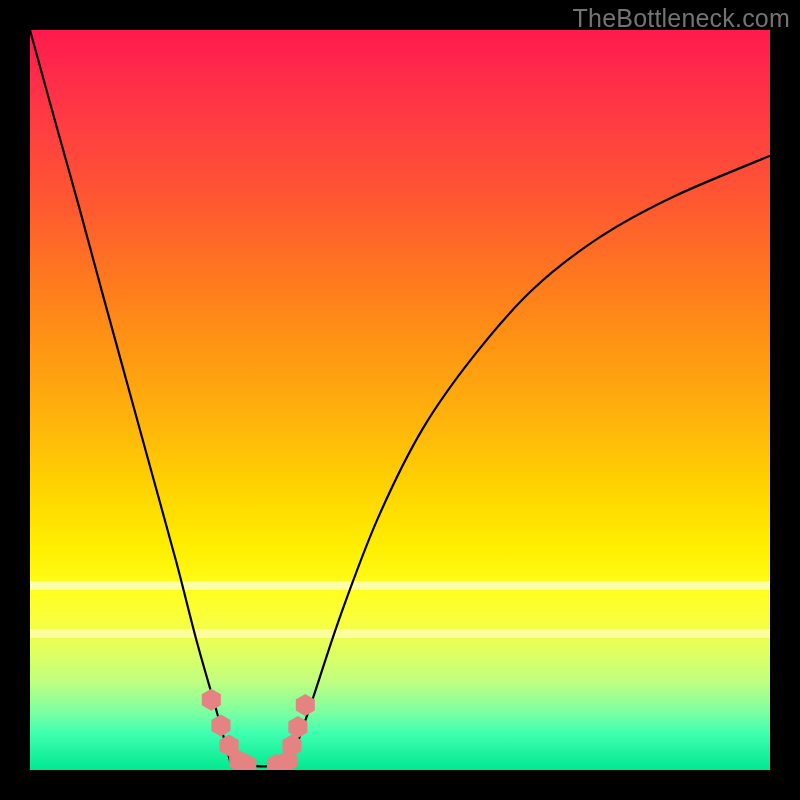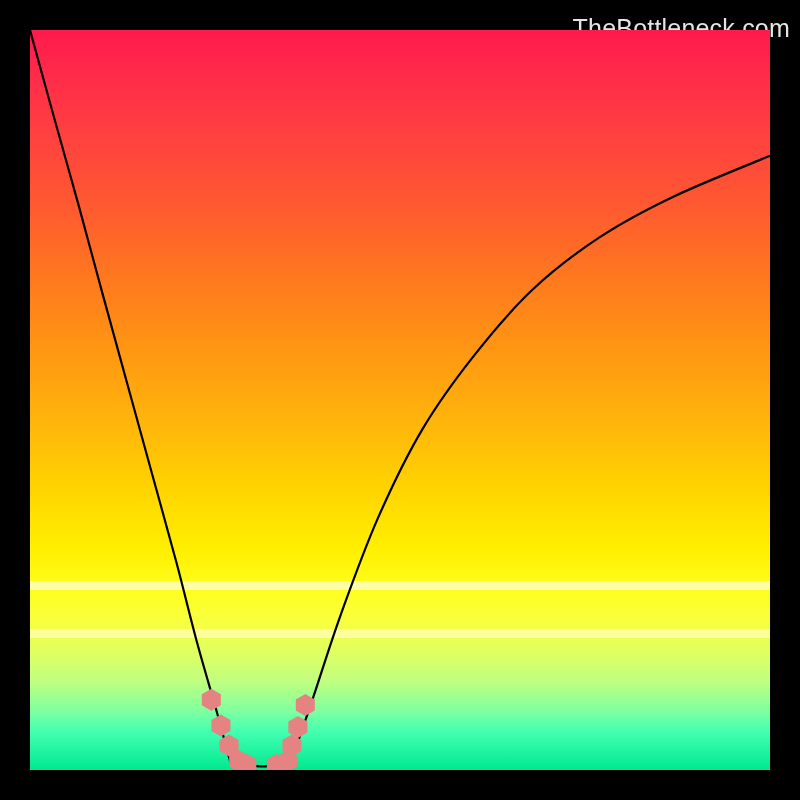--- a/index.html
+++ b/index.html
@@ -66,23 +66,23 @@
     opacity: 0.8;
   }
   svg.curves {
     position: absolute;
     left: 0; top: 0;
     width: 100%;
     height: 100%;
   }
   .watermark {
     position: absolute;
-    top: 14px;
+    top: 4px;
     right: 10px;
-    color: #e5e5e5;
+    color: #737373;
     font-size: 25px;
     letter-spacing: 0.2px;
     font-weight: 400;
   }
 </style>
 </head>
 <body>
 
 <div class="frame">
 

